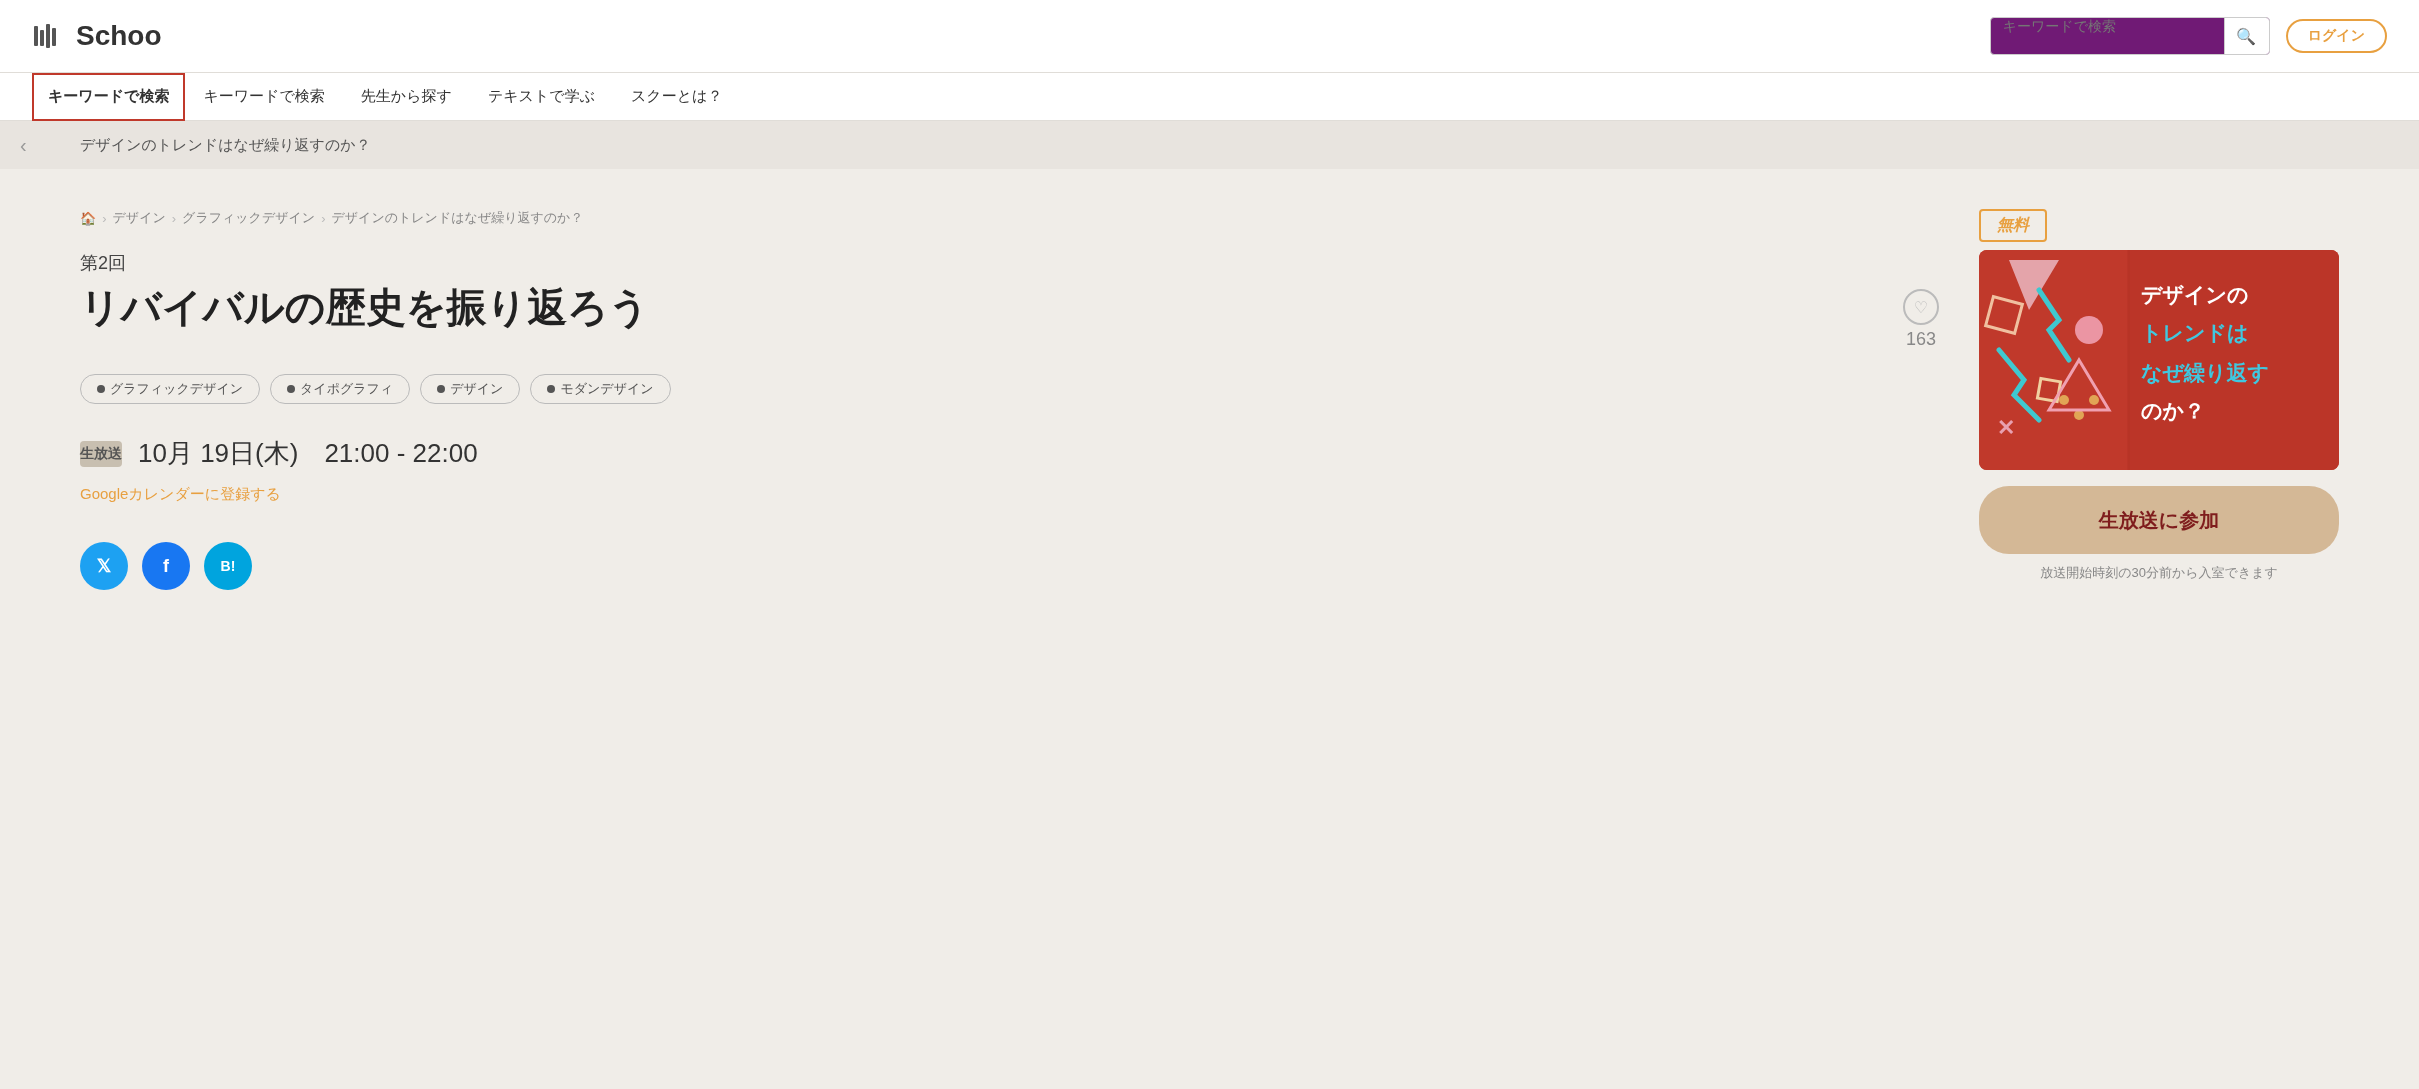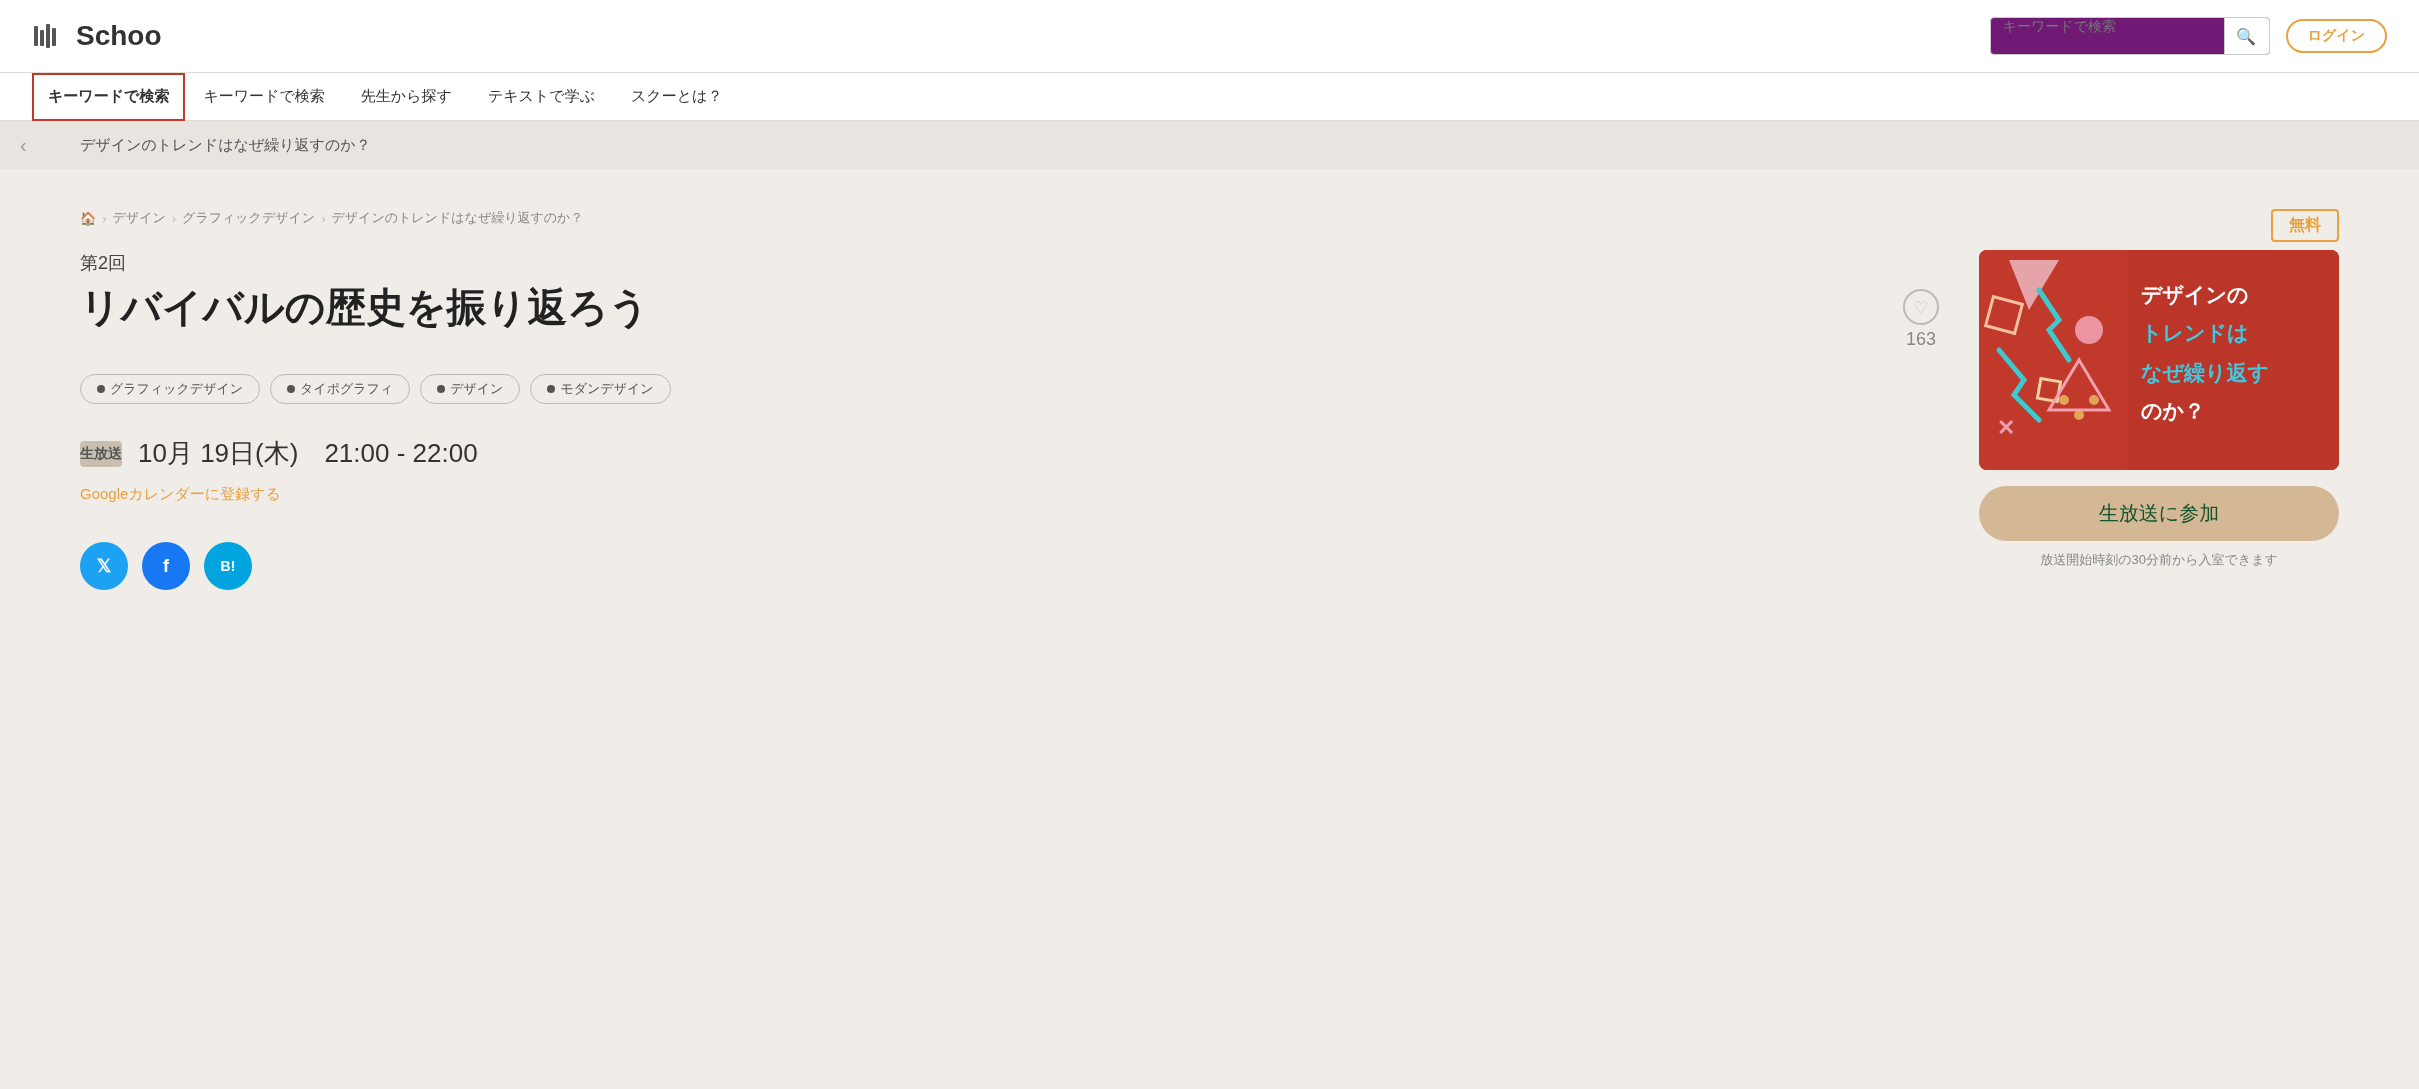--- a/index.html
+++ b/index.html
@@ -292,22 +292,23 @@
     .hatena-btn { background: #00a4de; }
 
     
     .content-right {
       width: 360px;
       flex-shrink: 0;
     }
 
     .free-badge-row {
       display: flex;
-      justify-content: flex-end;
+      justify-content: flex-start;
       margin-bottom: 8px;
+      font-style: italic;
     }
     .free-badge {
       border: 2px solid #e8a040;
       color: #e8a040;
       border-radius: 4px;
       padding: 4px 16px;
       font-size: 16px;
       font-weight: bold;
     }
 
@@ -320,26 +321,26 @@
       position: relative;
       margin-bottom: 16px;
       display: flex;
       align-items: center;
       justify-content: center;
     }
 
     .join-btn {
       width: 100%;
       background: #d4b896;
-      color: #14532d;
+      color: #7f1d1d;
       border: none;
       border-radius: 30px;
-      height: 55px;
+      height: 68px;
       font-size: 20px;
-      font-weight: normal;
+      font-weight: bold;
       cursor: pointer;
       margin-bottom: 10px;
     }
 
     .broadcast-note {
       text-align: center;
       font-size: 13px;
       color: #888;
     }
 

